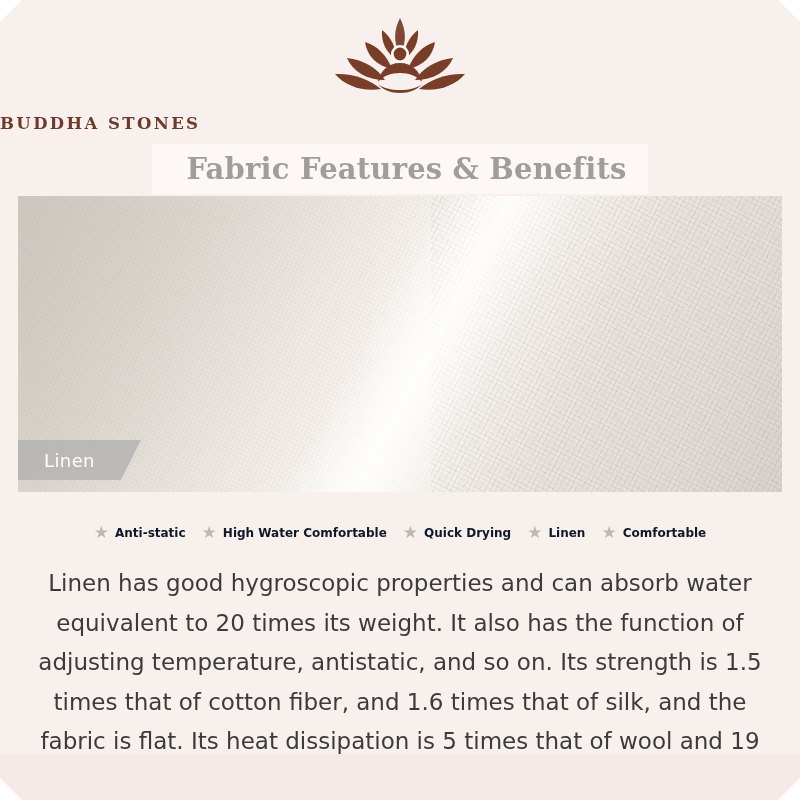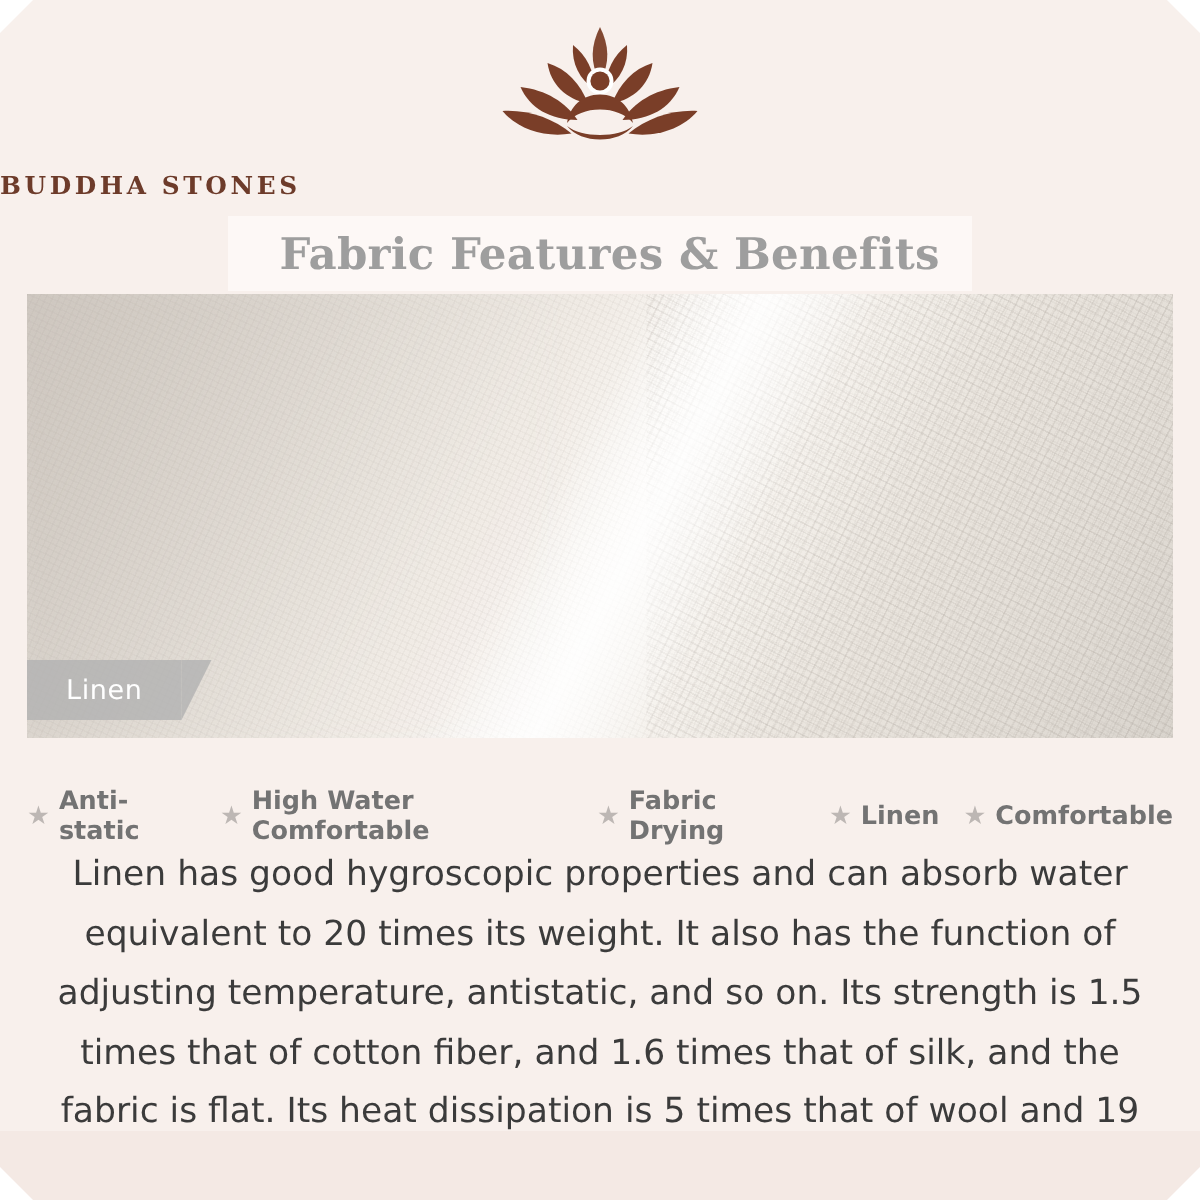--- a/index.html
+++ b/index.html
@@ -206,22 +206,22 @@
     gap: 6px;
   }
   .star {
     color: #bdb7b4;
     font-size: 17px;
     line-height: 1;
   }
   .feature-label {
     font-family: "DejaVu Sans", sans-serif;
     font-weight: bold;
-    font-size: 17px;
-    color: #737373;
+    font-size: 12px;
+    color: #0f172a;
   }
 
   
   .body-copy {
     position: absolute;
     top: 564px;
     left: 30px;
     width: 740px;
     font-family: "DejaVu Sans", sans-serif;
     font-size: 23px;
@@ -301,21 +301,21 @@
     <div class="feature">
       <span class="star">★</span>
       <span class="feature-label">Anti-static</span>
     </div>
     <div class="feature">
       <span class="star">★</span>
       <span class="feature-label">High Water Comfortable</span>
     </div>
     <div class="feature">
       <span class="star">★</span>
-      <span class="feature-label">Fabric Drying</span>
+      <span class="feature-label">Quick Drying</span>
     </div>
     <div class="feature">
       <span class="star">★</span>
       <span class="feature-label">Linen</span>
     </div>
     <div class="feature">
       <span class="star">★</span>
       <span class="feature-label">Comfortable</span>
     </div>
   </div>

